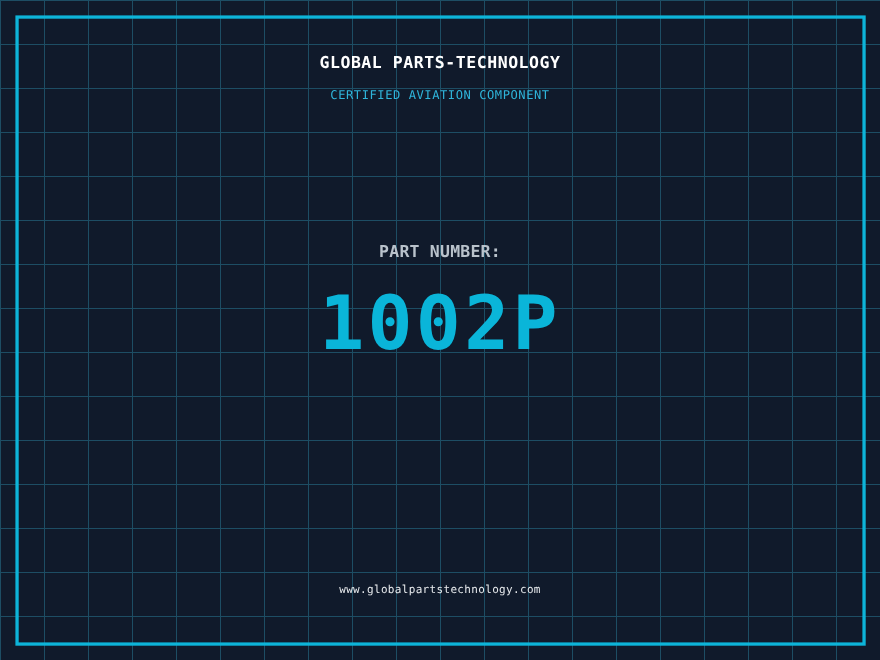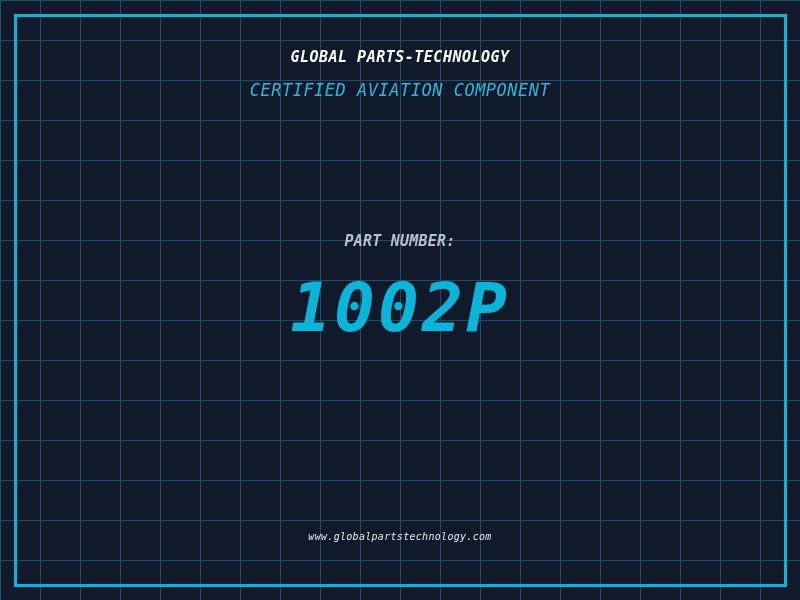--- a/index.html
+++ b/index.html
@@ -27,37 +27,35 @@
     background-position:0 0;
   }
   .frame{
     position:absolute;left:14px;top:14px;right:13px;bottom:13px;
     border:3px solid var(--border);
     pointer-events:none;
   }
   .txt{
     position:absolute;left:0;width:800px;text-align:center;
     white-space:nowrap;
-    font-style:italic;
   }
   .company-title{
     top:48px;font-size:15px;font-weight:bold;color:var(--title_white);
     letter-spacing:0.5px;
   }
   .subtitle{
-    top:80px;font-size:17px;color:var(--accent_cyan);
+    top:80px;font-size:11px;color:var(--accent_cyan);
     letter-spacing:0.5px;
   }
   .part-label{
     top:220px;font-size:15px;font-weight:bold;color:var(--label_gray);
     letter-spacing:0.2px;
-    margin-top:12px;
   }
   .part-number{
-    top:274px;font-size:68px;line-height:68px;font-weight:bold;
+    top:261px;font-size:68px;line-height:68px;font-weight:bold;
     color:var(--part_cyan);letter-spacing:3px;
   }
   .website{
     top:531px;font-size:10px;color:var(--url_white);
     letter-spacing:0.3px;
   }
 </style>
 </head>
 <body>
 

